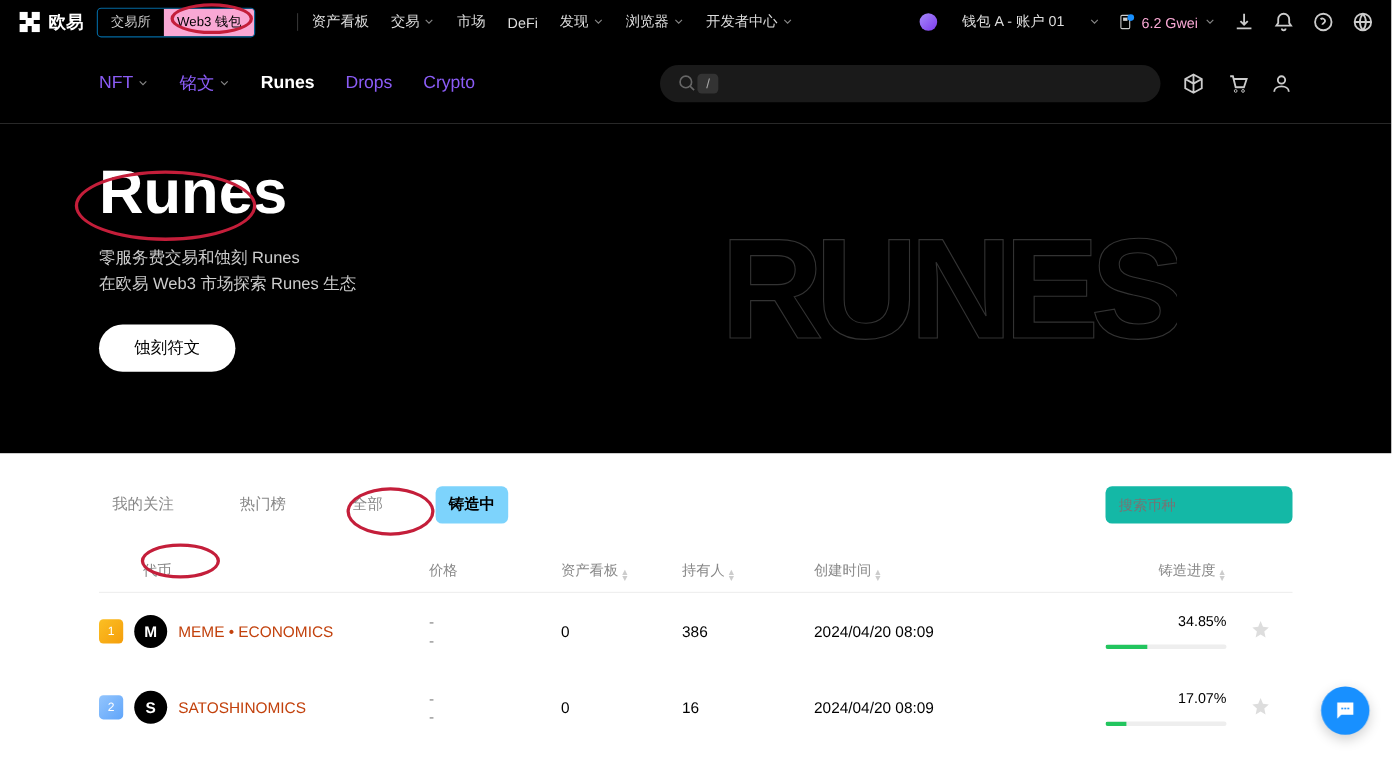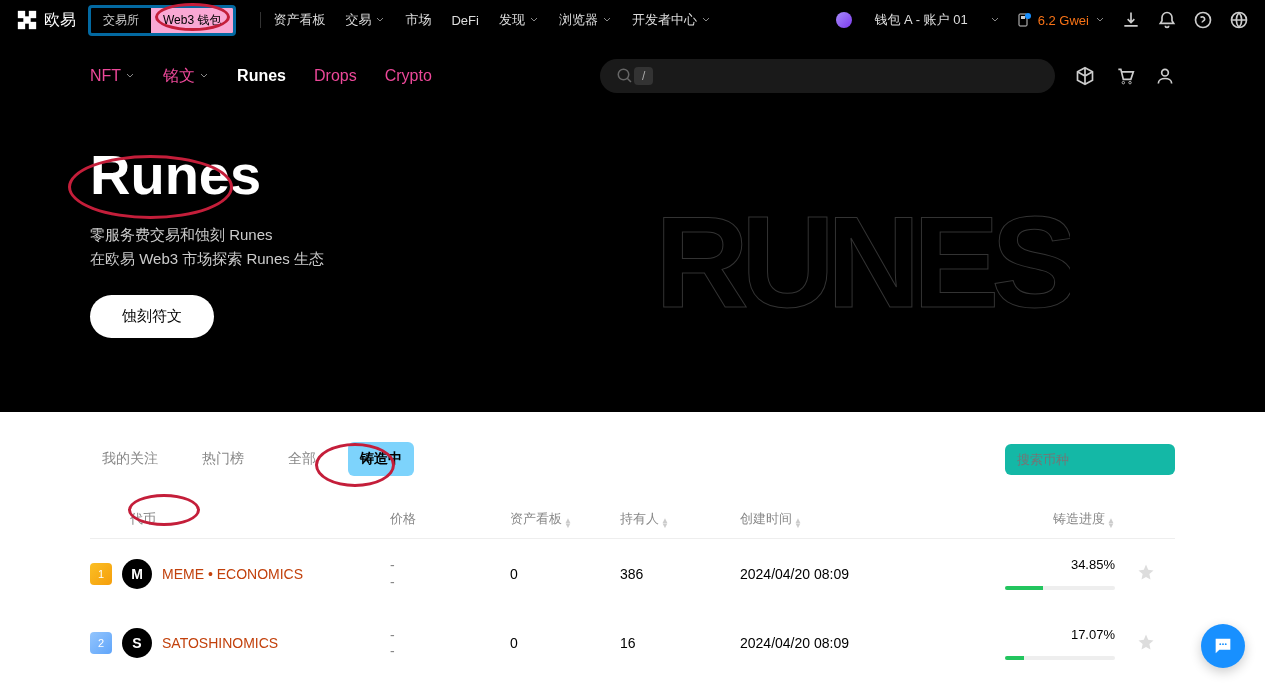--- a/index.html
+++ b/index.html
@@ -1,58 +1,58 @@
 <!DOCTYPE html>
 <html><head>
 <meta charset="utf-8">
 <style>
 *{margin:0;padding:0;box-sizing:border-box;font-family:-apple-system,BlinkMacSystemFont,"Segoe UI",Arial,sans-serif}
 body{background:#fff;width:1265px;overflow-x:hidden}
 .top-bar{background:#000;height:40px;display:flex;align-items:center;padding:0 16px;color:#fff;font-size:13px}
-.logo{display:flex;align-items:center;font-weight:normal;font-size:16px;margin-right:12px}
+.logo{display:flex;align-items:center;font-weight:bold;font-size:16px;margin-right:12px}
 .logo-icon{width:22px;height:22px;margin-right:6px}
-.tab-group{display:flex;border:3px solid #0369a1;border-radius:4px;overflow:hidden;margin-right:12px}
+.tab-group{display:flex;border:1px solid #0369a1;border-radius:4px;overflow:hidden;margin-right:26px}
 .tab-item{padding:4px 12px;cursor:pointer;font-size:12px;color:#ccc}
 .tab-item.active{background:#f9a8d4;color:#000}
 .divider-v{width:1px;height:16px;background:#333;margin:0 12px}
 .top-nav{display:flex;align-items:center;gap:20px;flex:1}
 .nav-item{display:flex;align-items:center;gap:4px;color:#ddd;cursor:pointer;font-size:13px}
 .top-right{display:flex;align-items:center;gap:16px}
 .wallet-pill{display:flex;align-items:center;gap:22px;color:#ddd;font-size:13px}
 .wallet-dot{width:16px;height:16px;border-radius:50%;background:linear-gradient(135deg,#a78bfa,#7c3aed)}
-.gwei-pill{display:flex;align-items:center;gap:6px;color:#f97316;font-size:13px}
+.gwei-pill{display:flex;align-items:center;gap:6px;color:#f9a8d4;font-size:13px}
 .gwei-icon{width:16px;height:16px;position:relative}
 .icon-svg{width:20px;height:20px;stroke:#ccc;fill:none;cursor:pointer}
 .chev{width:10px;height:10px}
 .annot{position:absolute;border:3px solid #c41e3a;border-radius:50%;pointer-events:none;z-index:100}
 .annot1{top:3px;left:155px;width:75px;height:28px}
 .annot2{top:155px;left:68px;width:165px;height:64px}
 .annot3{top:443px;left:315px;width:80px;height:44px}
 .annot4{top:494px;left:128px;width:72px;height:32px}
 
 .secondary-bar{background:#000;height:72px;display:flex;align-items:center;padding:0 90px;color:#fff}
 .sec-nav{display:flex;align-items:center;gap:28px}
-.sec-item{color:#ec4899;font-size:16px;cursor:pointer;display:flex;align-items:center;gap:4px}
+.sec-item{color:#8b5cf6;font-size:16px;cursor:pointer;display:flex;align-items:center;gap:4px}
 .sec-item.bold{color:#fff;font-weight:bold}
 .sec-spacer{flex:1}
 .search-box{display:flex;align-items:center;background:#1a1a1a;border-radius:24px;padding:8px 8px 8px 16px;width:455px;margin-right:20px}
 .search-box input{background:transparent;border:none;color:#888;font-size:14px;flex:1;outline:none}
 .search-kbd{background:#333;color:#aaa;padding:2px 8px;border-radius:4px;font-size:12px}
 .sec-icons{display:flex;gap:20px}
 
 .hero{background:#000;height:300px;display:flex;padding:0 90px;position:relative;overflow:hidden}
 .hero-left{width:50%;padding-top:30px}
 .hero-title{font-size:56px;font-weight:bold;color:#fff;margin-bottom:16px}
 .hero-sub{color:#ccc;font-size:15px;line-height:1.6;margin-bottom:24px}
 .hero-btn{background:#fff;color:#000;border:none;border-radius:24px;padding:12px 32px;font-size:15px;font-weight:500;cursor:pointer}
 .hero-right{position:absolute;right:90px;top:20px;width:520px;height:260px;display:flex;align-items:center}
 .runes-outline{font-size:130px;font-weight:900;color:transparent;-webkit-text-stroke:1px #333;letter-spacing:-8px;white-space:nowrap;overflow:hidden}
 
 .content{background:#fff;padding:30px 90px}
-.filter-tabs{display:flex;gap:20px;align-items:center;margin-bottom:24px}
+.filter-tabs{display:flex;gap:36px;margin-bottom:24px}
 .filter-tab{color:#888;font-size:14px;padding:8px 12px;cursor:pointer}
 .filter-tab.active{color:#000;font-weight:bold;background:#7dd3fc;border-radius:6px}
 .filter-spacer{flex:1}
 .filter-search{display:flex;align-items:center;background:#14b8a6;border-radius:6px;padding:8px 12px;width:170px}
 .filter-search input{background:transparent;border:none;outline:none;font-size:13px;flex:1}
 
 .table-head{display:flex;padding:10px 0;color:#888;font-size:13px;border-bottom:1px solid #eee}
 .col-token{width:300px;padding-left:40px}
 .col-price{width:120px}
 .col-vol{width:110px}

